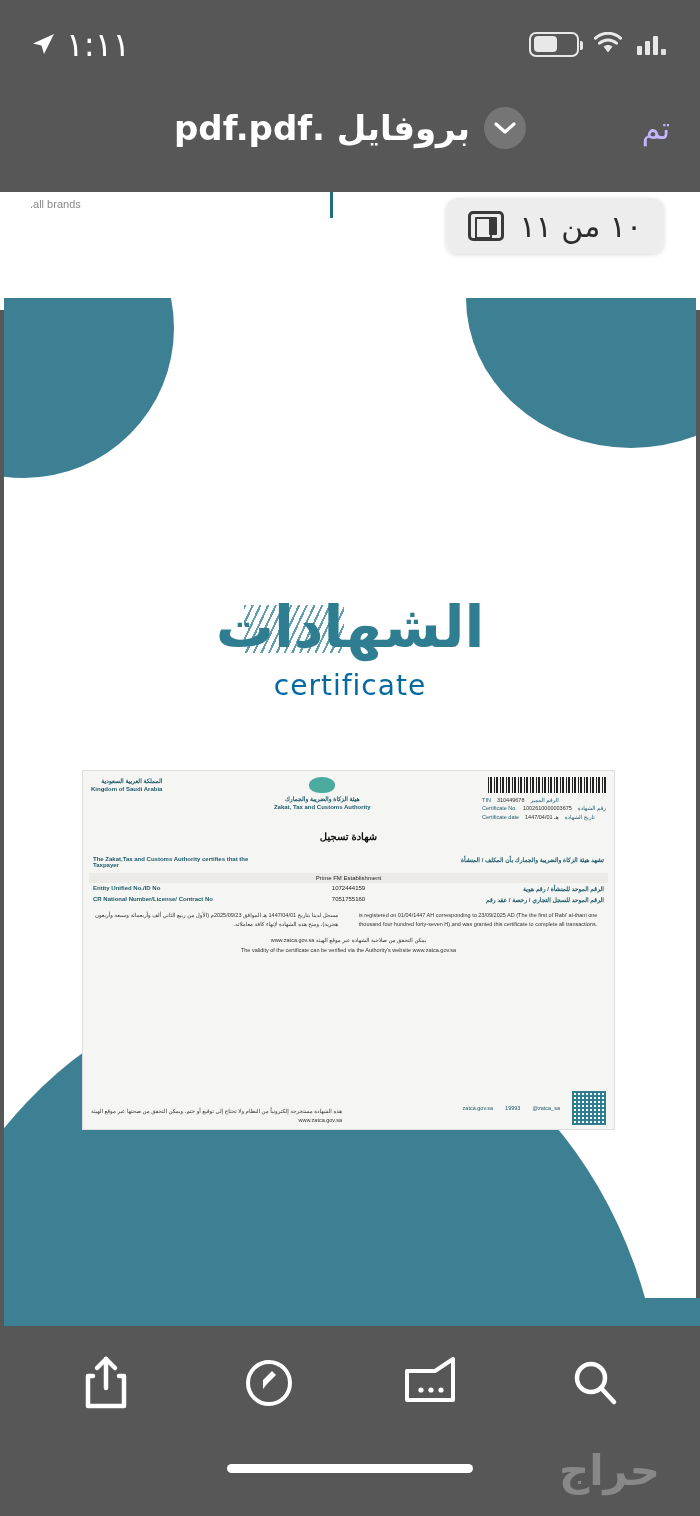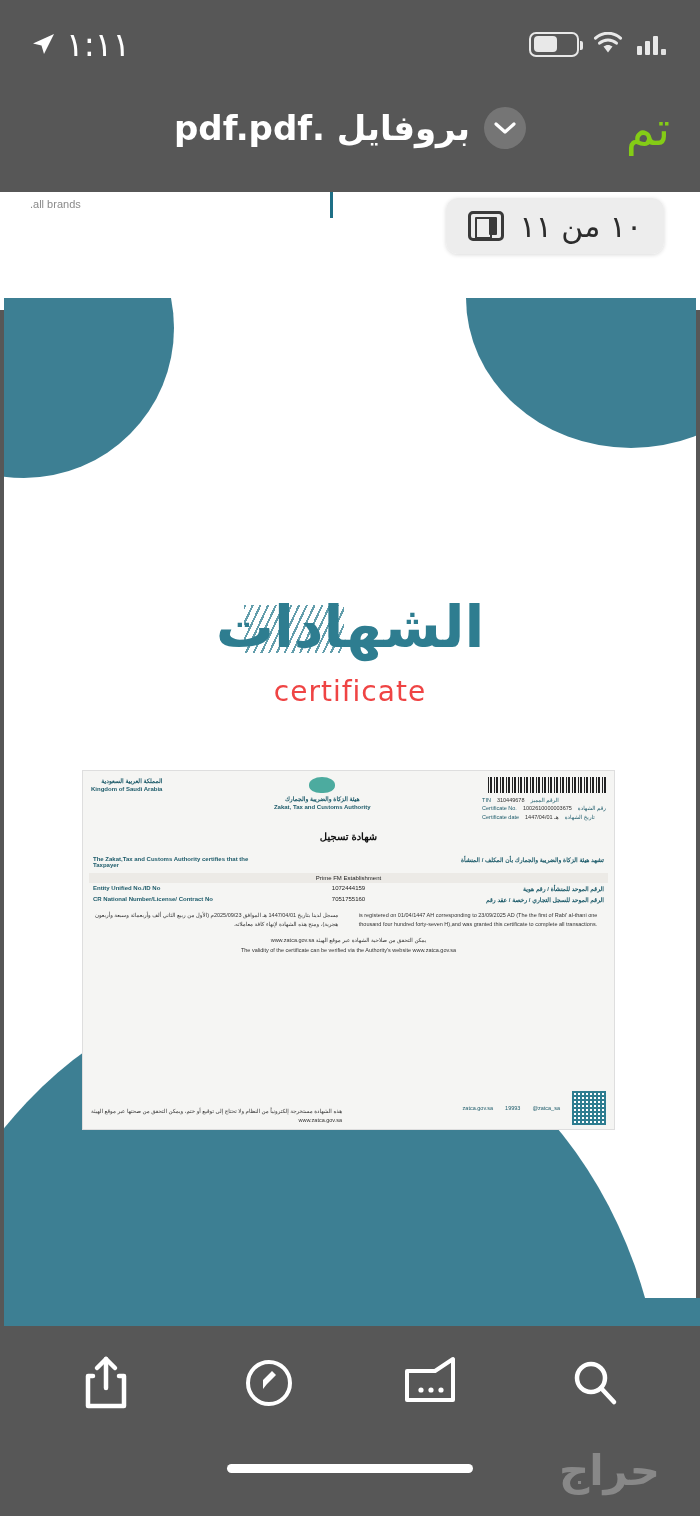--- a/index.html
+++ b/index.html
@@ -92,22 +92,22 @@
   .nav-bar {
     height: 80px;
     background: #575757;
     display: flex;
     align-items: center;
     padding: 0 30px;
     position: relative;
     flex: 0 0 auto;
   }
   .done-btn {
-    color: #84cc16;
-    font-size: 47px;
+    color: #c4b5fd;
+    font-size: 30px;
     font-weight: 400;
     background: none;
     border: none;
     cursor: pointer;
     font-family: "DejaVu Sans", sans-serif;
   }
   .doc-title-wrap {
     position: absolute;
     left: 0; right: 0;
     display: flex;
@@ -260,23 +260,23 @@
     letter-spacing: 2px;
   }
   .cert-logo .hatch {
     position: absolute;
     top: 12px; right: 352px;
     width: 100px; height: 48px;
     background: repeating-linear-gradient(115deg,#2e7d90 0 2px,transparent 2px 7px);
     opacity: .75;
   }
   .cert-logo .en {
-    margin-top: 14px;
+    margin-top: 8px;
     font-size: 28px;
-    color: #ef4444;
+    color: #0369a1;
     font-family: "DejaVu Sans", sans-serif;
     letter-spacing: 1px;
     direction: ltr;
   }
 
   
   .cert-img {
     position: absolute;
     top: 472px; left: 78px;
     width: 533px; height: 360px;

